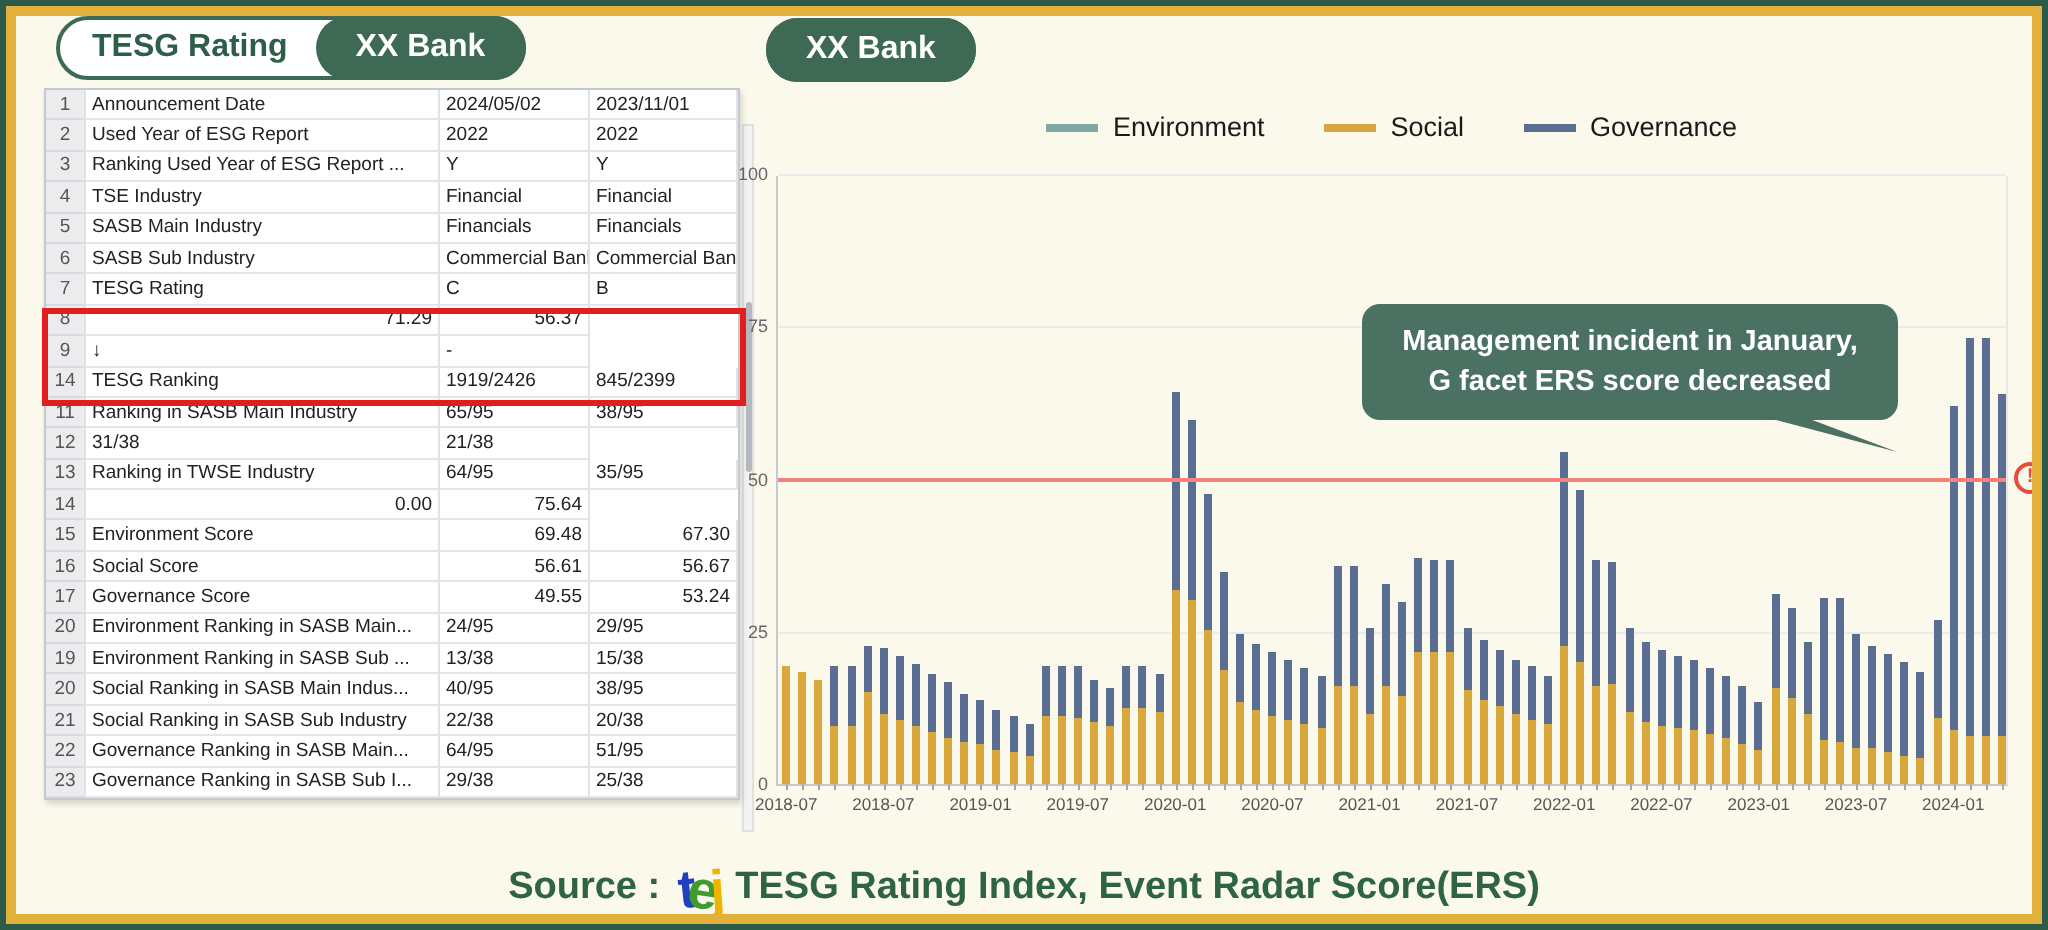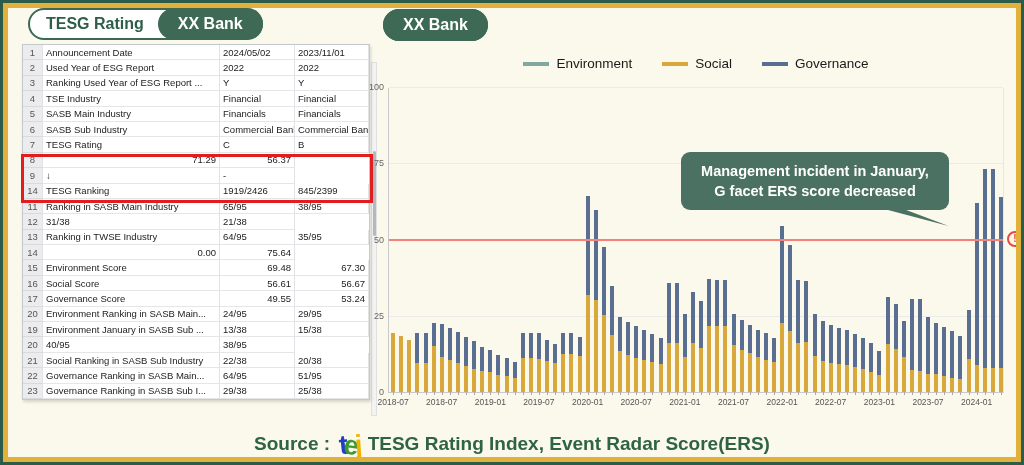--- a/index.html
+++ b/index.html
@@ -182,26 +182,27 @@
           <div class="t-val right">53.24</div>
         </div>
         <div class="t-row">
           <div class="t-num">20</div>
           <div class="t-label">Environment Ranking in SASB Main...</div>
           <div class="t-val">24/95</div>
           <div class="t-val">29/95</div>
         </div>
         <div class="t-row">
           <div class="t-num">19</div>
-          <div class="t-label">Environment January in SASB Sub ...</div>
+          <div class="t-label">Environment Ranking in SASB Sub ...</div>
           <div class="t-val">13/38</div>
           <div class="t-val">15/38</div>
         </div>
         <div class="t-row">
           <div class="t-num">20</div>
+          <div class="t-label">Social Ranking in SASB Main Indus...</div>
           <div class="t-val">40/95</div>
           <div class="t-val">38/95</div>
         </div>
         <div class="t-row">
           <div class="t-num">21</div>
           <div class="t-label">Social Ranking in SASB Sub Industry</div>
           <div class="t-val">22/38</div>
           <div class="t-val">20/38</div>
         </div>
         <div class="t-row">

